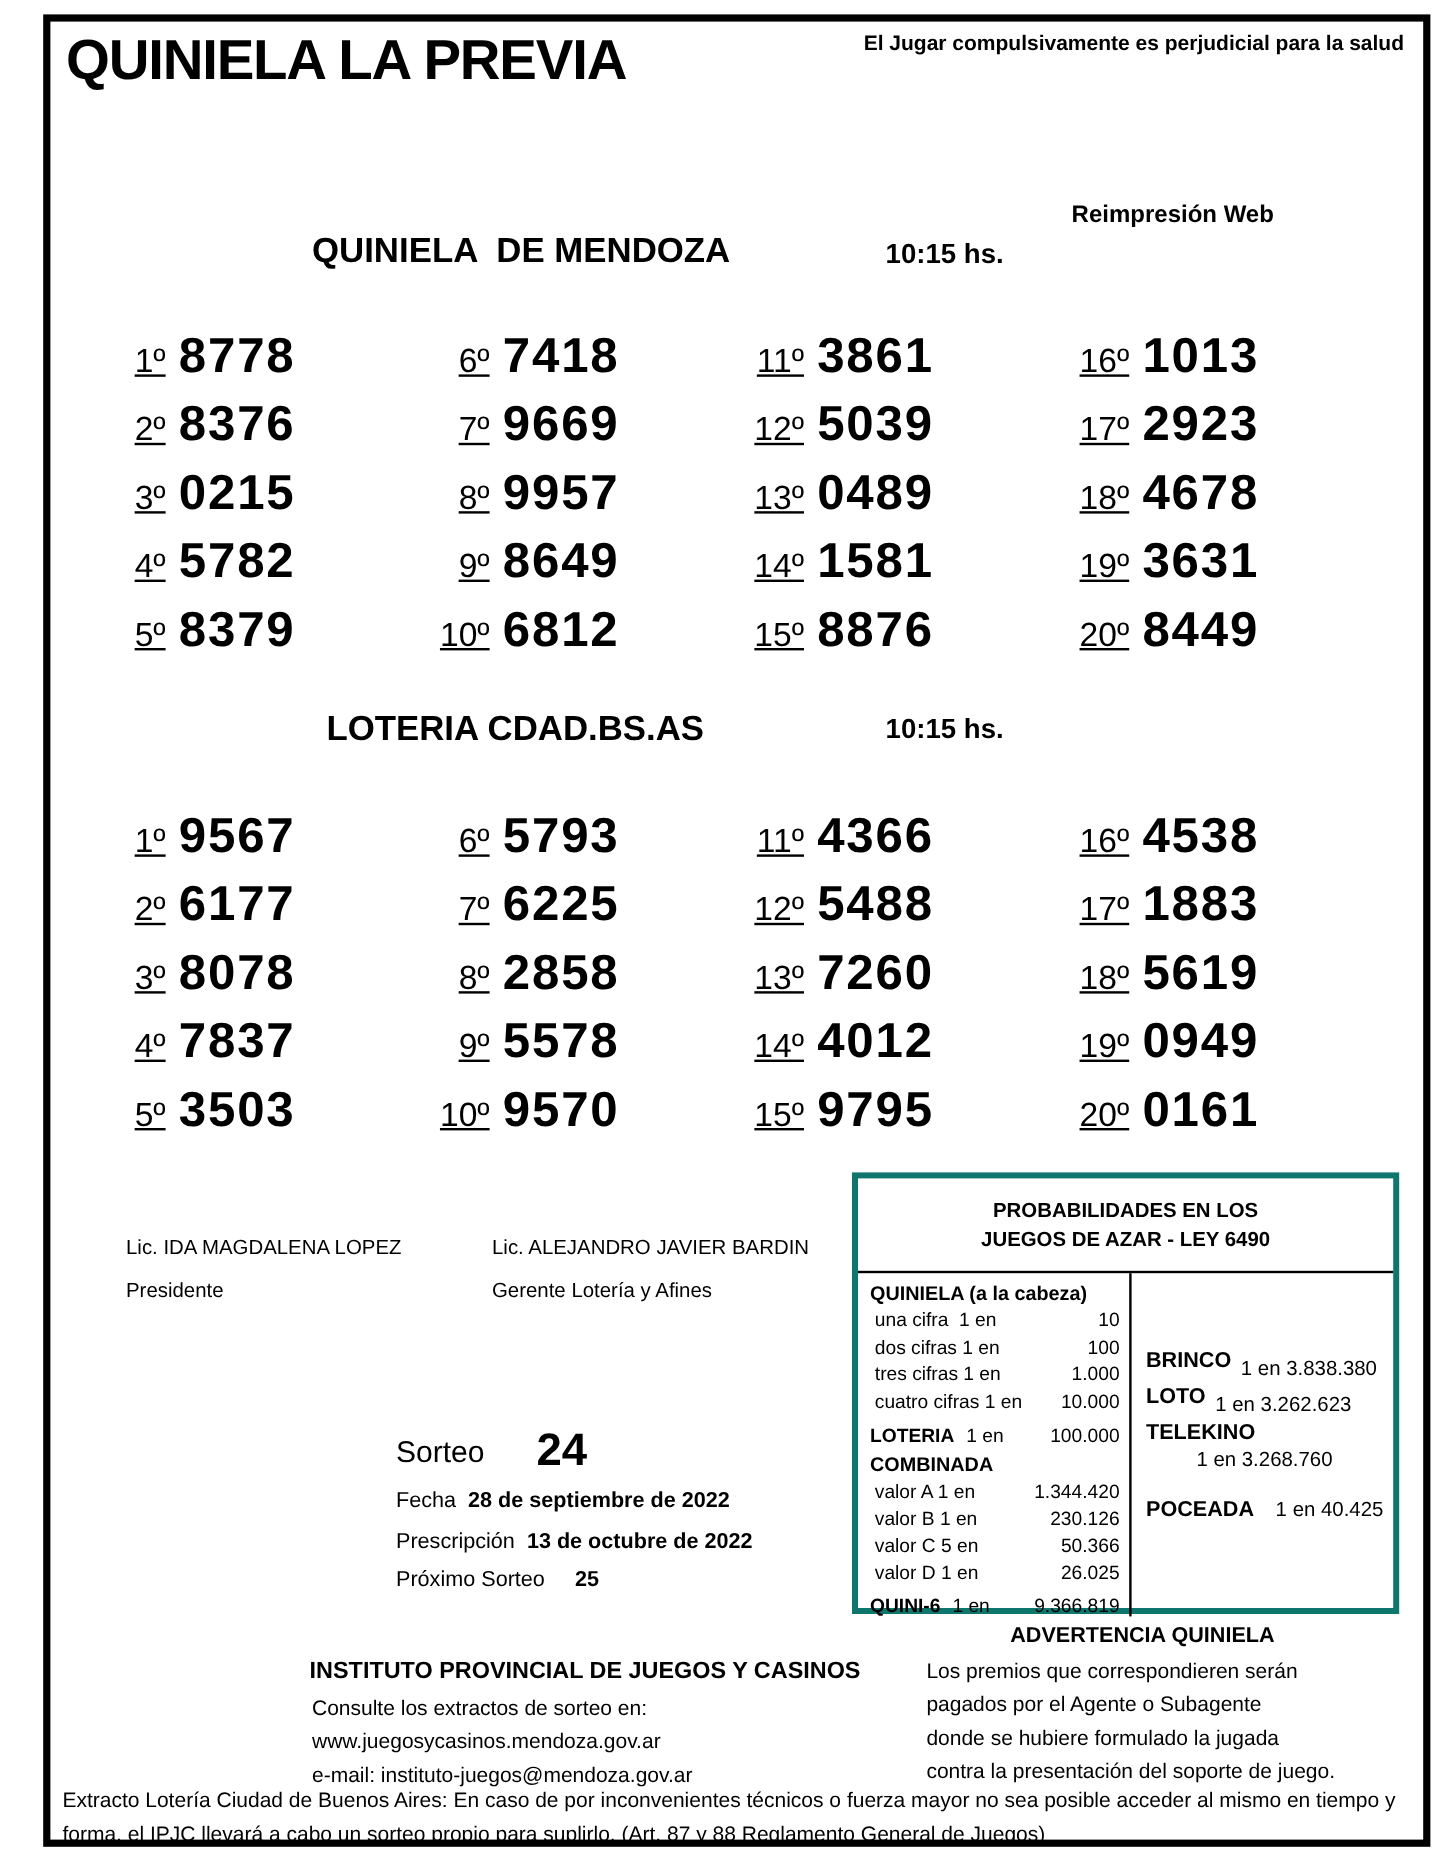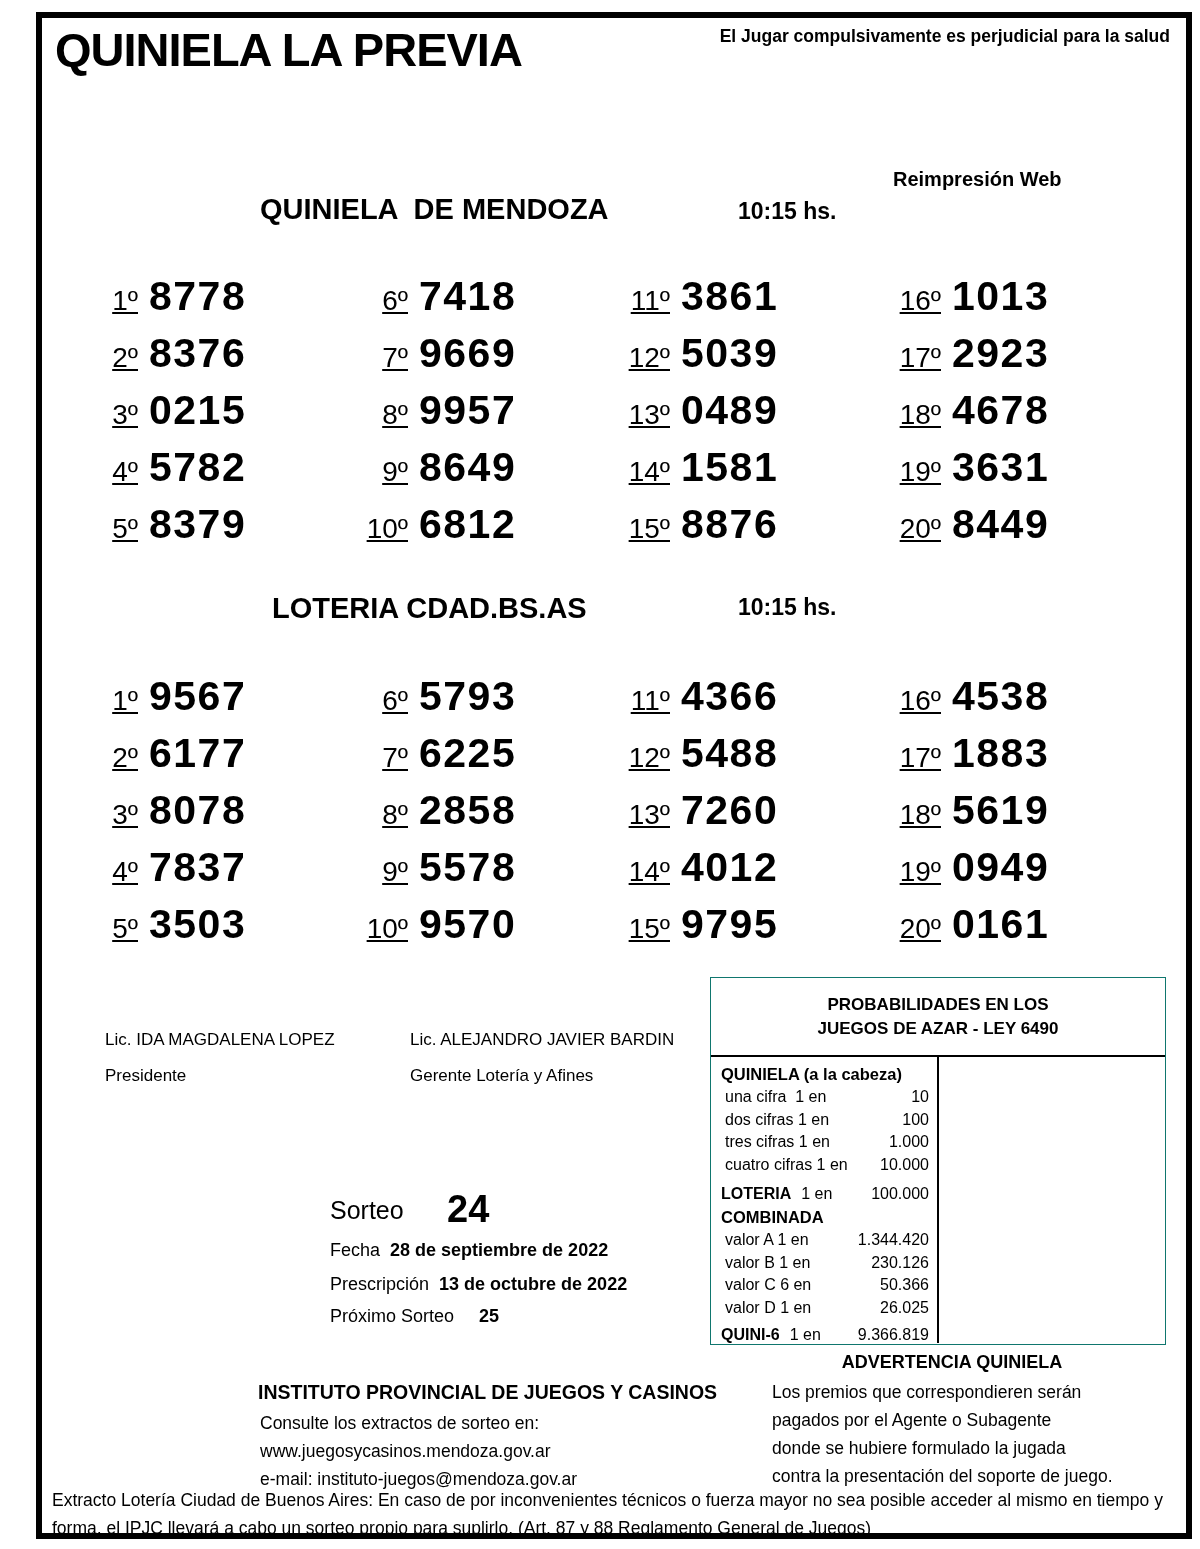--- a/index.html
+++ b/index.html
@@ -22,21 +22,21 @@
              grid-template-columns:270px 262px 271px 1fr;
              grid-template-rows:repeat(5,57px); grid-auto-flow:column; align-items:center; }
   .cell { display:flex; align-items:baseline; }
   .pos  { width:50px; text-align:right; font-size:28px; flex:none;text-decoration:underline; }
   .num  { margin-left:11px; font-size:41px; font-weight:bold; letter-spacing:1.5px; }
 
   .official-name { font-size:17px; }
   .official-role { font-size:17px; }
 
   
-  .prob-box { left:710px; top:977px; width:456px; height:368px; border:1px solid #0f766e; }
+  .prob-box { left:710px; top:977px; width:456px; height:368px; border:5px solid #0f766e; }
   .prob-header { border-bottom:2px solid #000; text-align:center;
                  font-weight:bold; font-size:17px; line-height:24px; padding:15px 0 14px; }
   .prob-body { display:flex; height:286px; }
   .prob-left { width:228px; border-right:2px solid #000; padding:6px 8px 0 10px; font-size:16px; }
   .prob-right { flex:1; padding:62px 8px 0 12px; font-size:17px; }
   .p-head { font-weight:bold; font-size:16.5px; line-height:23px; white-space:pre; }
   .prow  { display:flex; line-height:22.5px; padding-left:4px; }
   .prow .lbl { white-space:pre; }
   .prow .val { margin-left:auto; text-align:right; }
   .prow3 { display:flex; line-height:24px; }
@@ -284,32 +284,38 @@
       <div class="p-head">COMBINADA</div>
       <div class="prow">
           <span class="lbl">valor A 1 en</span>
           <span class="val">1.344.420</span>
         </div>
       <div class="prow">
           <span class="lbl">valor B 1 en</span>
           <span class="val">230.126</span>
         </div>
       <div class="prow">
-          <span class="lbl">valor C 6 en</span>
+          <span class="lbl">valor C 5 en</span>
           <span class="val">50.366</span>
         </div>
       <div class="prow">
           <span class="lbl">valor D 1 en</span>
           <span class="val">26.025</span>
         </div>
       <div class="prow3 mt4">
           <span class="b">QUINI-6</span>
           <span class="mid">1 en</span>
           <span class="val">9.366.819</span>
         </div>
+    </div>
+    <div class="prob-right">
+      <div class="game stagger"><span class="gname">BRINCO</span><span class="gval">1 en 3.838.380</span></div>
+      <div class="game stagger"><span class="gname">LOTO</span><span class="gval">1 en 3.262.623</span></div>
+      <div class="game newline"><span class="gname">TELEKINO</span><span class="gval">1 en 3.268.760</span></div>
+      <div class="game inline poceada"><span class="gname">POCEADA</span><span class="gval">1 en 40.425</span></div>
     </div>
   </div>
 </div>
 
 <div class="abs sorteo-label">Sorteo</div>
 <div class="abs sorteo-number">24</div>
 <div class="abs info-row" style="left:330px; top:1240px;">
   <span>Fecha</span>&nbsp;&nbsp;<span class="v">28 de septiembre de 2022</span>
 </div>
 <div class="abs info-row" style="left:330px; top:1274px;">

